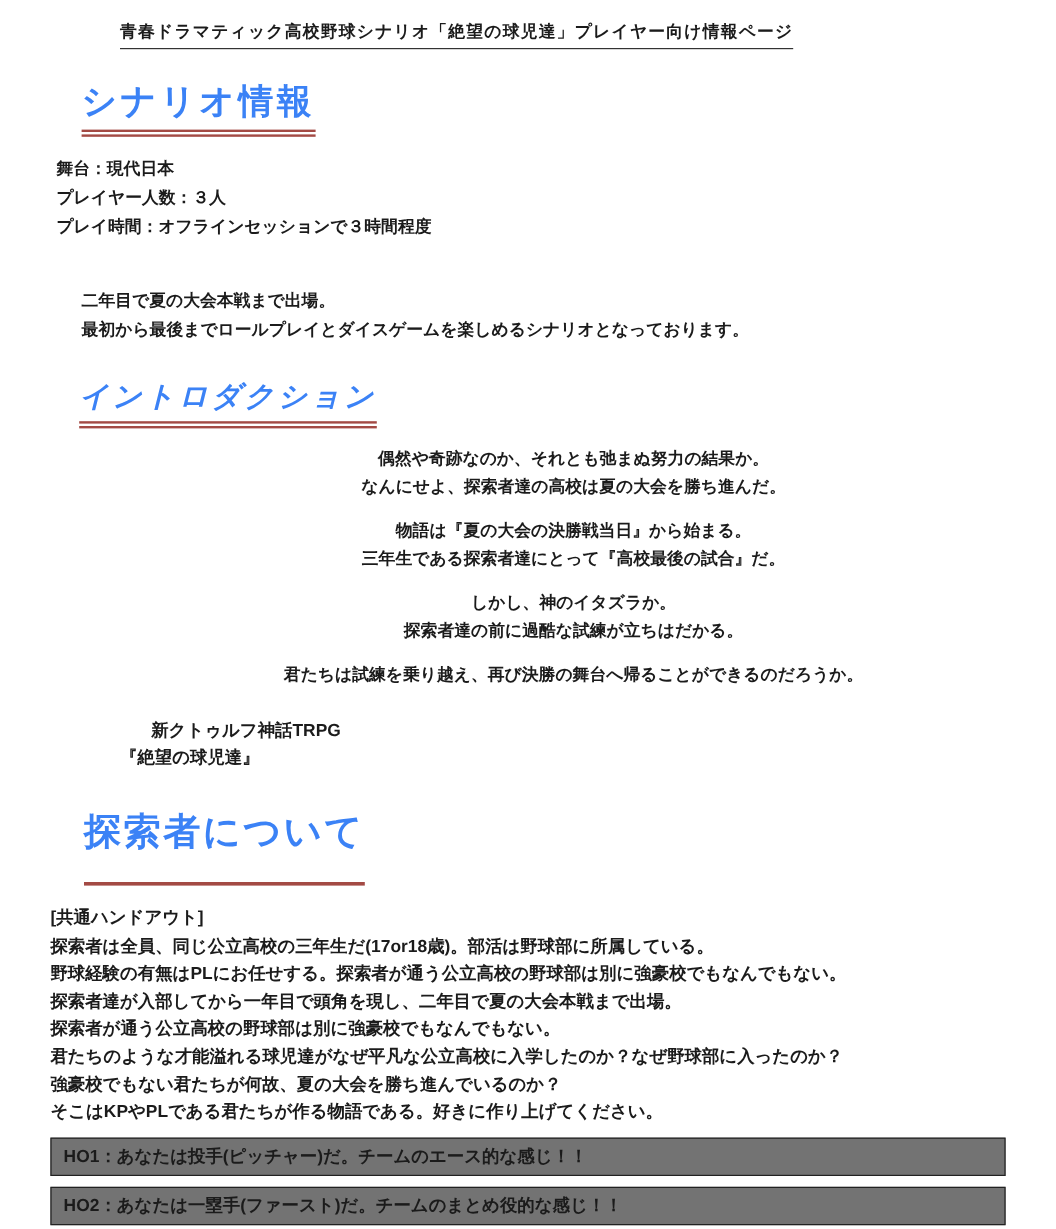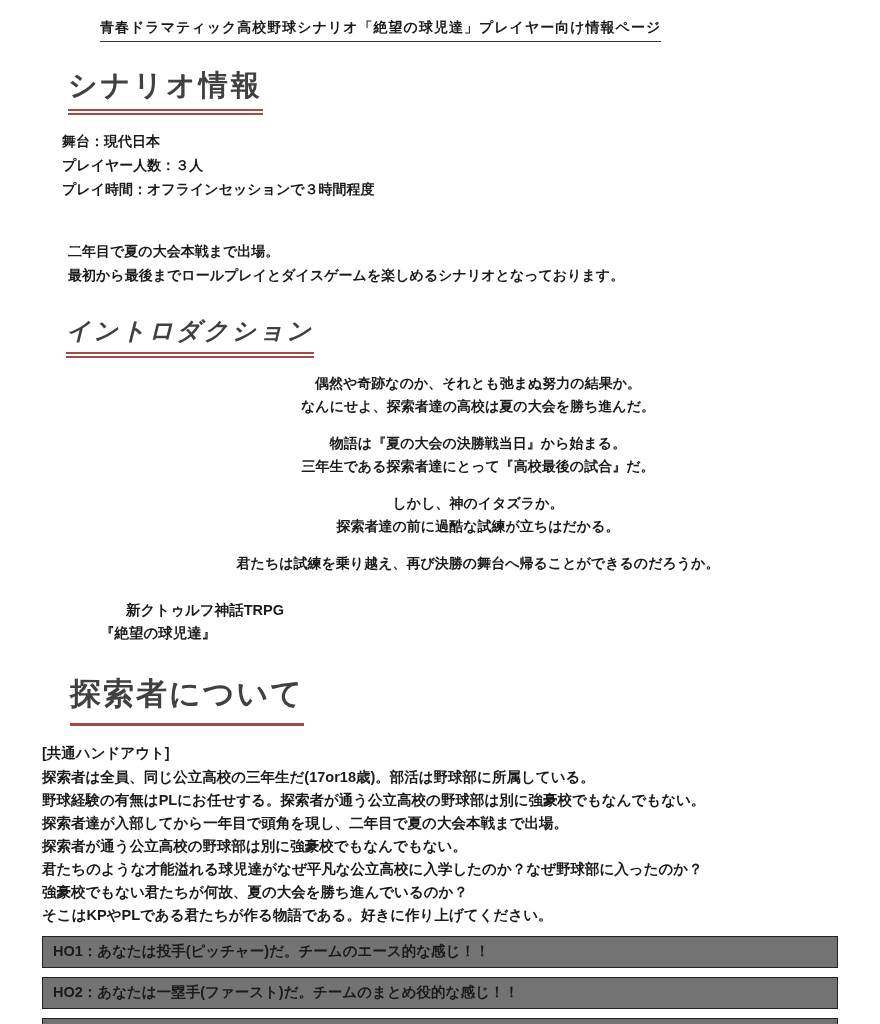--- a/index.html
+++ b/index.html
@@ -19,46 +19,46 @@
     font-size: 14px;
     font-weight: 700;
     letter-spacing: 1px;
     border-bottom: 1.5px solid var(--header-rule, #333);
     padding-bottom: 4px;
   }
   .heading {
     display: inline-block;
     font-family: Liberation Serif, serif;
     font-weight: 700;
-    color: #404040;
+    color: #3b82f6;
   }
   .heading-scenario {
     margin: 24px 0 0 68px;
     font-size: 29px;
     letter-spacing: 3px;
     padding-bottom: 3px;
     border-bottom: 6px double var(--heading-underline, #a34a44);
   }
   .heading-intro {
     margin: 28px 0 0 66px;
     font-size: 24px;
     letter-spacing: 3px;
     font-style: italic;
     padding-bottom: 5px;
     border-bottom: 6px double var(--heading-underline, #a34a44);
   }
   .heading-investigators {
     margin: 28px 0 0 70px;
     font-size: 31px;
     letter-spacing: 2px;
-    padding-bottom: 8px;
+    padding-bottom: 21px;
     border-bottom: 3px solid var(--heading-underline, #a34a44);
   }
   .line { font-size: 14px; font-weight: 700; line-height: 24px; }
-  .scenario-lines { margin: 14px 0 0 62px; }
+  .scenario-lines { margin: 14px 0 0 47px; }
   .scenario-notes { margin: 38px 0 0 68px; }
   .intro-block { margin: 10px 0 0 76px; }
   .intro-para { margin-top: 14px; text-align: center; }
   .intro-para .line { line-height: 23px; font-size: 14px; }
   .trpg-title { margin-top: 24px; }
   .trpg-line { font-size: 14.5px; font-weight: 700; line-height: 23px; }
   .trpg-line-1 { margin-left: 50px; }
   .trpg-line-2 { margin-left: 24px; }
   .inv-block { margin: 16px 0 0 42px; }
   .handout-label { font-size: 14.5px; font-weight: 700; line-height: 23px; }

